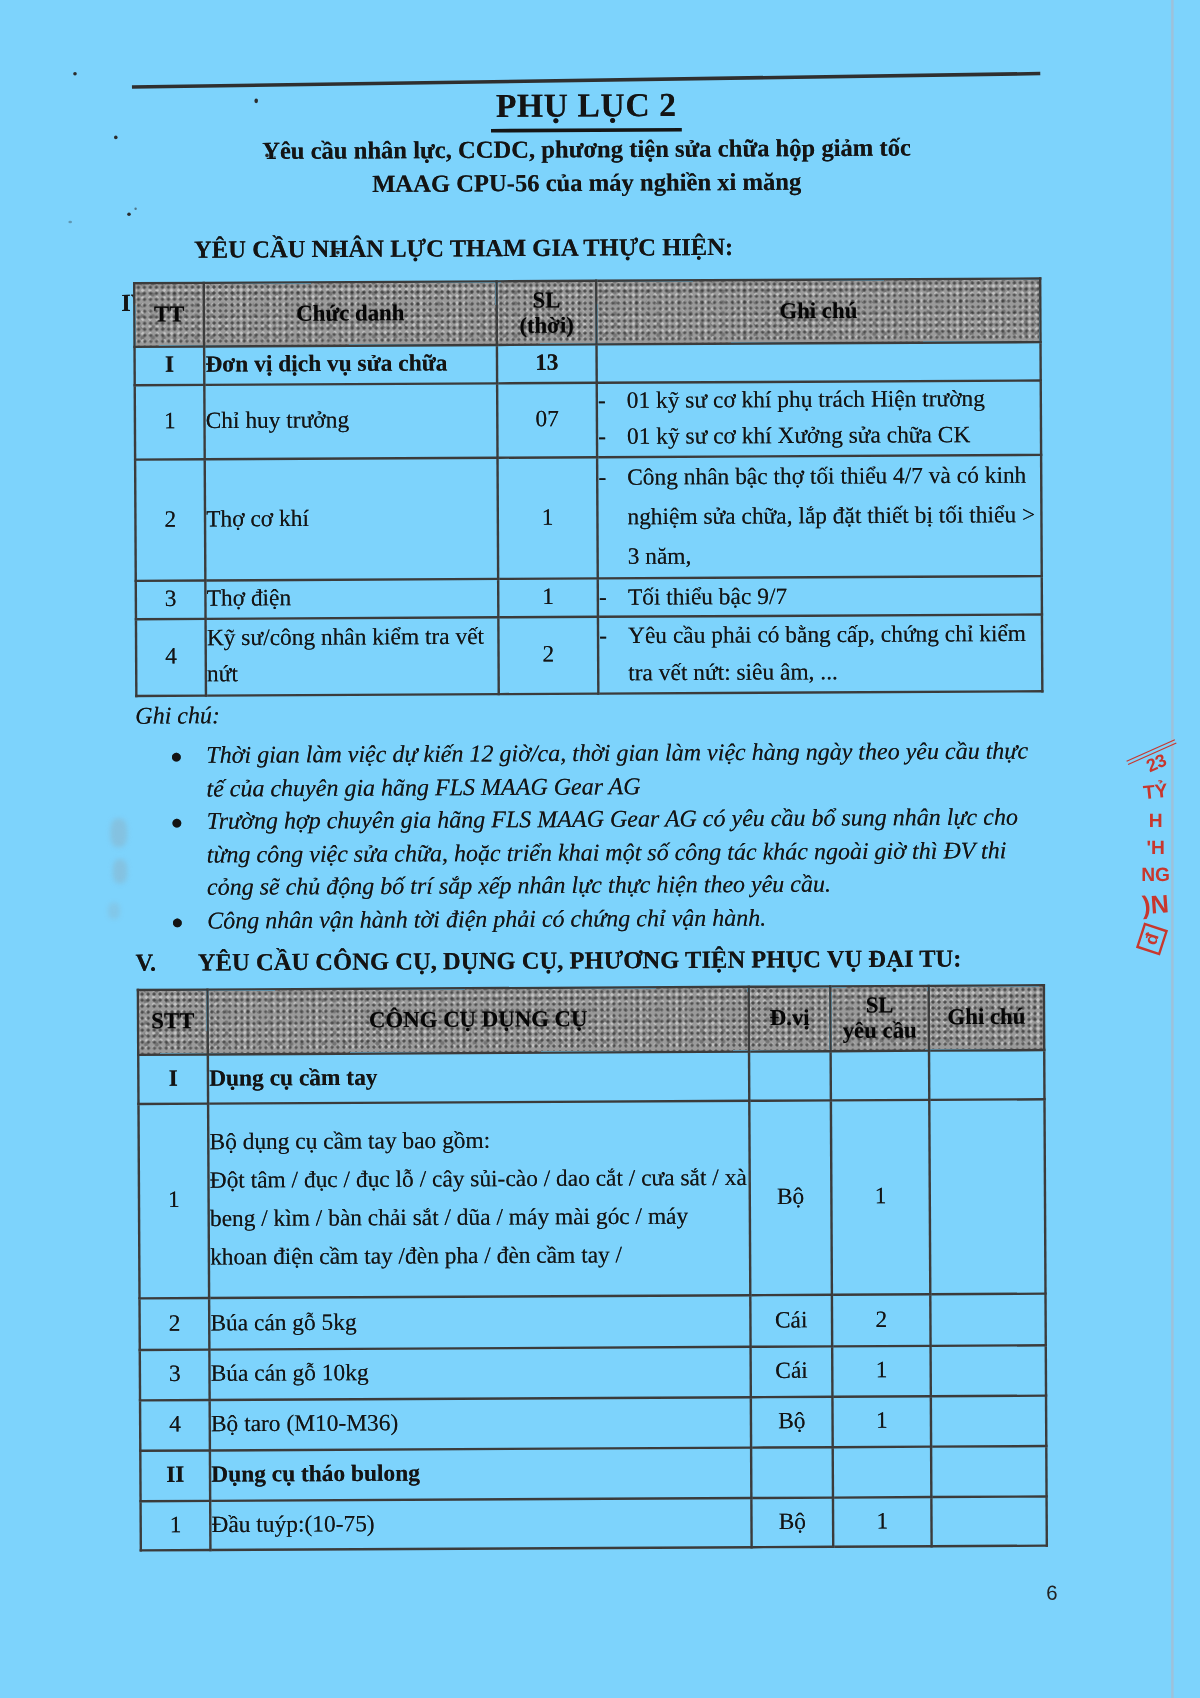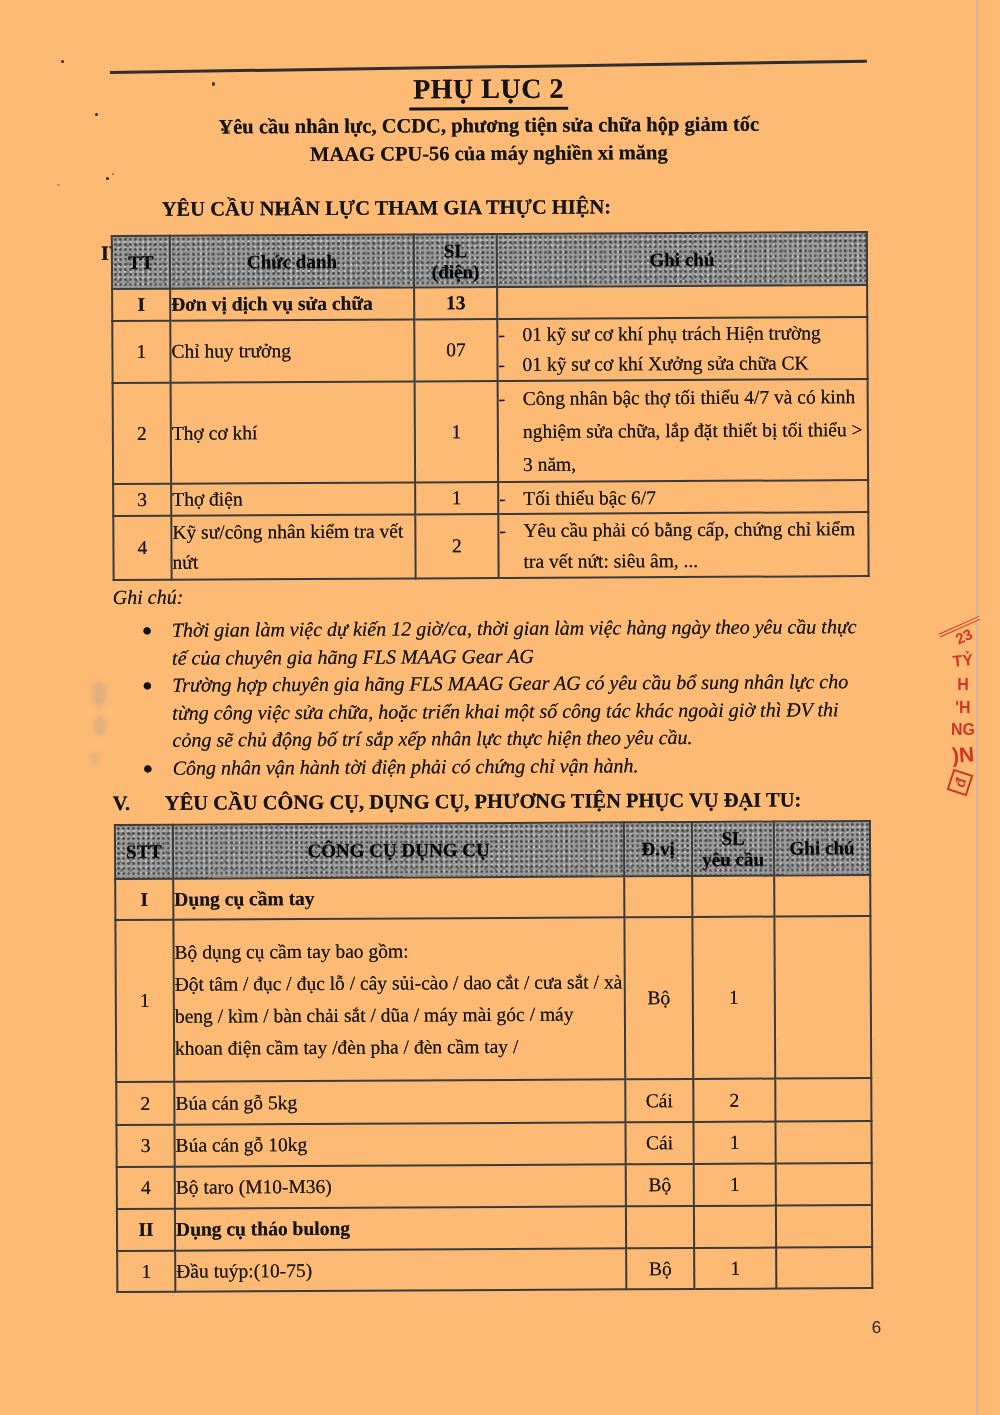--- a/index.html
+++ b/index.html
@@ -1,18 +1,18 @@
 <!DOCTYPE html>
 <html><head>
 <meta charset="utf-8">
 <style>
   html,body{margin:0;padding:0;background:#e8e8e8;}
   .page{
     position:relative; width:1000px; height:1415px; margin:0 auto;
-    background:#fdba74; overflow:hidden; color:#141414;
+    background:#7dd3fc; overflow:hidden; color:#141414;
     font-family:"Liberation Serif","DejaVu Serif",serif;
   }
   .tilt{position:absolute; inset:0; transform:rotate(-0.3deg); transform-origin:500px 650px;}
   .ink{text-shadow:0 0 .5px rgba(10,10,10,.7);}
 
   
   .edge-line{position:absolute; left:976px; top:0; width:2px; height:1415px;
     background:rgba(186,178,190,.55);}
   .speck{position:absolute; border-radius:50%; background:#2c2c2c;}
   .smudge{position:absolute; background:rgba(150,150,155,.28); filter:blur(2px); border-radius:40%;}
@@ -125,21 +125,21 @@
           <col style="width:244px">
           <col style="width:83px">
           <col style="width:370px">
         </colgroup>
       <tbody>
           <tr style="height:53px">
         <th class="hcell">TT</th>
         <th class="hcell">Chức danh</th>
         <th class="hcell">
           <div class="h2line">SL</div>
-          <div class="h2line">(điện)</div>
+          <div class="h2line">(thời)</div>
         </th>
         <th class="hcell">Ghi chú</th>
       </tr>
       <tr style="height:31px" class="boldrow">
         <td class="c-center">I</td>
         <td class="c-name">Đơn vị dịch vụ sửa chữa</td>
         <td class="c-center">13</td>
         <td class="c-notes"></td>
       </tr>
       <tr style="height:62px">
@@ -168,21 +168,21 @@
               </div>
         </td>
       </tr>
       <tr style="height:31px">
         <td class="c-center">3</td>
         <td class="c-name">Thợ điện</td>
         <td class="c-center">1</td>
         <td class="c-notes">
           <div class="nline" style="line-height:27px">
                 <span class="dash">-</span>
-                <span>Tối thiểu bậc 6/7</span>
+                <span>Tối thiểu bậc 9/7</span>
               </div>
         </td>
       </tr>
       <tr style="height:63px">
         <td class="c-center">4</td>
         <td class="c-name">Kỹ sư/công nhân kiểm tra vết nứt</td>
         <td class="c-center">2</td>
         <td class="c-notes">
           <div class="nline" style="line-height:31px">
                 <span class="dash">-</span>

